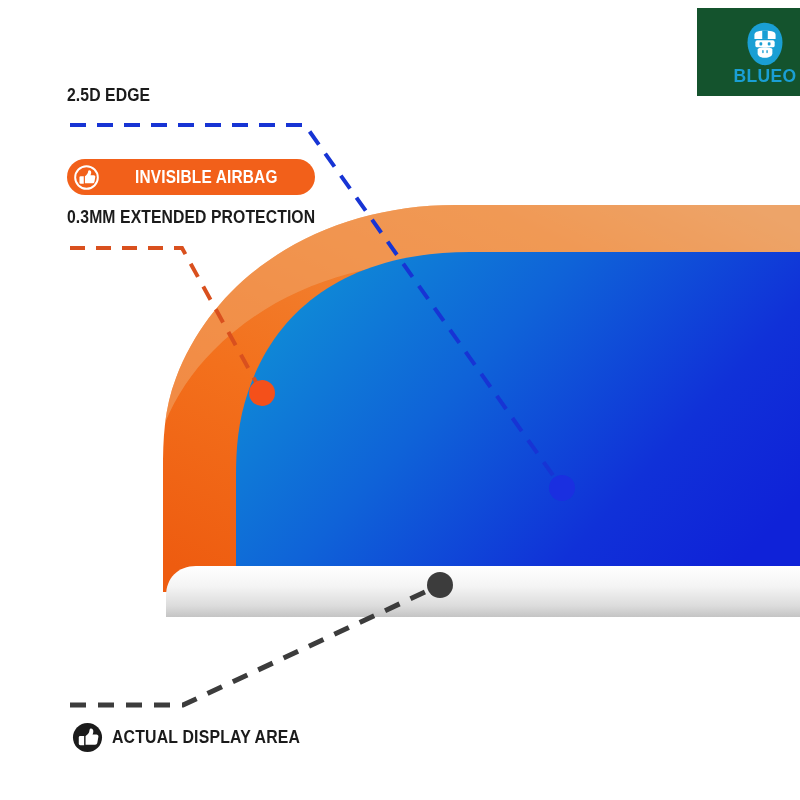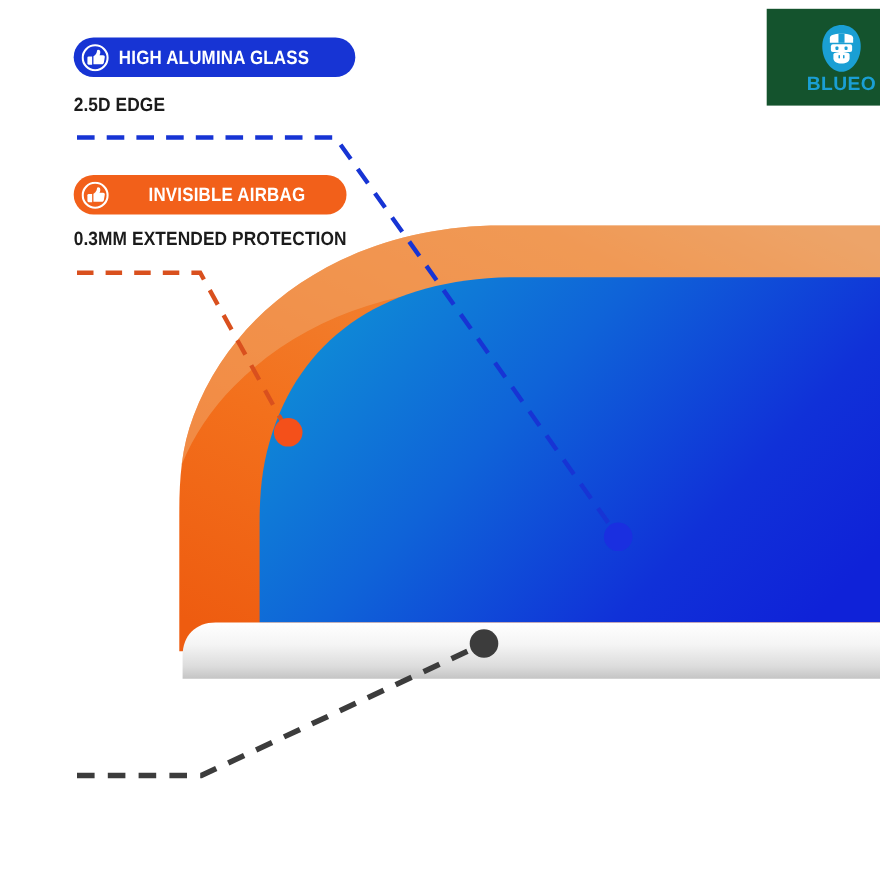--- a/index.html
+++ b/index.html
@@ -228,38 +228,38 @@
       <rect x="29" y="42" width="42" height="15" rx="4" fill="#ffffff"></rect>
       <rect x="38" y="46" width="6" height="7" rx="2" fill="#1a9fd4"></rect>
       <rect x="56" y="46" width="6" height="7" rx="2" fill="#1a9fd4"></rect>
       <path d="M34 62 C34 59 40 57 50 57 C60 57 66 59 66 62 L66 70 C66 76 59 80 50 80 C41 80 34 76 34 70 Z" fill="#ffffff"></path>
       <rect x="44" y="63" width="3" height="7" rx="1.5" fill="#1a9fd4"></rect>
       <rect x="53" y="63" width="3" height="7" rx="1.5" fill="#1a9fd4"></rect>
     </svg>
     <div class="brand-word">BLUEO</div>
   </div>
 
-  <div class="pill pill-glass">
-    <svg class="thumb-ic" viewBox="0 0 64 64">
-      <circle cx="32" cy="32" r="29" fill="none" stroke="#ffffff" stroke-width="5"></circle>
-      <path d="M17 29 h8 v19 h-8 a3 3 0 0 1 -3 -3 v-13 a3 3 0 0 1 3 -3 z" fill="#ffffff"></path>
-      <path d="M28 29 c0 0 6 -4 7.5 -9 c1 -3.5 0.5 -6.5 3.5 -6.5 c3.5 0 5.5 3 5 7 c-0.4 3.2 -1.8 5.5 -1.8 5.5
-               h8.3 c2.6 0 4.4 2 4 4.4 l-2.2 12.4 c-0.4 2.3 -2.3 4.2 -4.6 4.2 H28 z" fill="#ffffff"></path>
-    </svg>
-    <span class="pill-label">HIGH ALUMINA GLASS</span>
-  </div>
 
   <div class="caption caption-edge">2.5D EDGE</div>
 
   <div class="pill pill-airbag">
     <svg class="thumb-ic" viewBox="0 0 64 64">
       <circle cx="32" cy="32" r="29" fill="none" stroke="#ffffff" stroke-width="5"></circle>
       <path d="M17 29 h8 v19 h-8 a3 3 0 0 1 -3 -3 v-13 a3 3 0 0 1 3 -3 z" fill="#ffffff"></path>
       <path d="M28 29 c0 0 6 -4 7.5 -9 c1 -3.5 0.5 -6.5 3.5 -6.5 c3.5 0 5.5 3 5 7 c-0.4 3.2 -1.8 5.5 -1.8 5.5
                h8.3 c2.6 0 4.4 2 4 4.4 l-2.2 12.4 c-0.4 2.3 -2.3 4.2 -4.6 4.2 H28 z" fill="#ffffff"></path>
     </svg>
     <span class="pill-label">INVISIBLE AIRBAG</span>
   </div>
 
   <div class="caption caption-ext">0.3MM EXTENDED PROTECTION</div>
 
+  <div class="legend">
+    <svg class="thumb-ic" viewBox="0 0 64 64">
+      <circle cx="32" cy="32" r="30" fill="#1b1b1b"></circle>
+      <path d="M17 29 h8 v19 h-8 a3 3 0 0 1 -3 -3 v-13 a3 3 0 0 1 3 -3 z" fill="#ffffff"></path>
+      <path d="M28 29 c0 0 6 -4 7.5 -9 c1 -3.5 0.5 -6.5 3.5 -6.5 c3.5 0 5.5 3 5 7 c-0.4 3.2 -1.8 5.5 -1.8 5.5
+               h8.3 c2.6 0 4.4 2 4 4.4 l-2.2 12.4 c-0.4 2.3 -2.3 4.2 -4.6 4.2 H28 z" fill="#ffffff"></path>
+    </svg>
+    <span class="legend-label">ACTUAL DISPLAY AREA</span>
+  </div>
 
 </div>
 
 </body></html>

